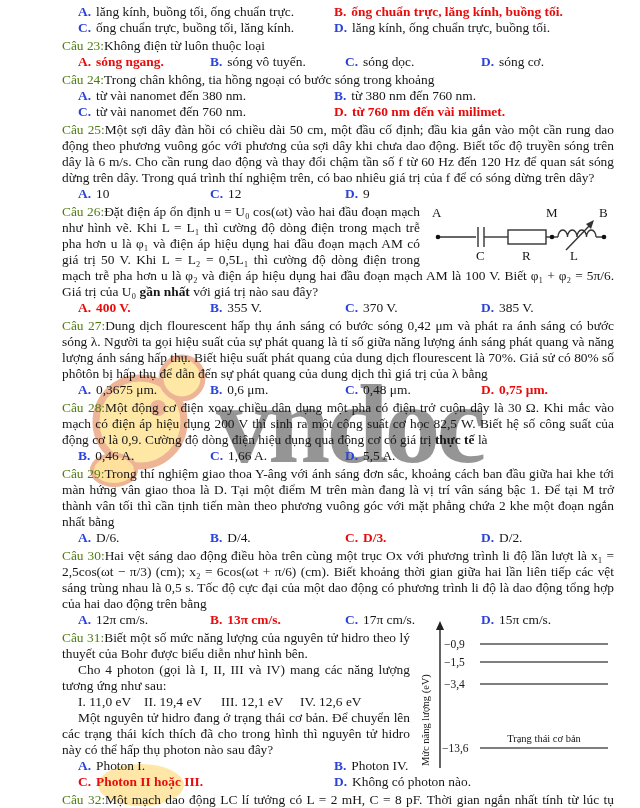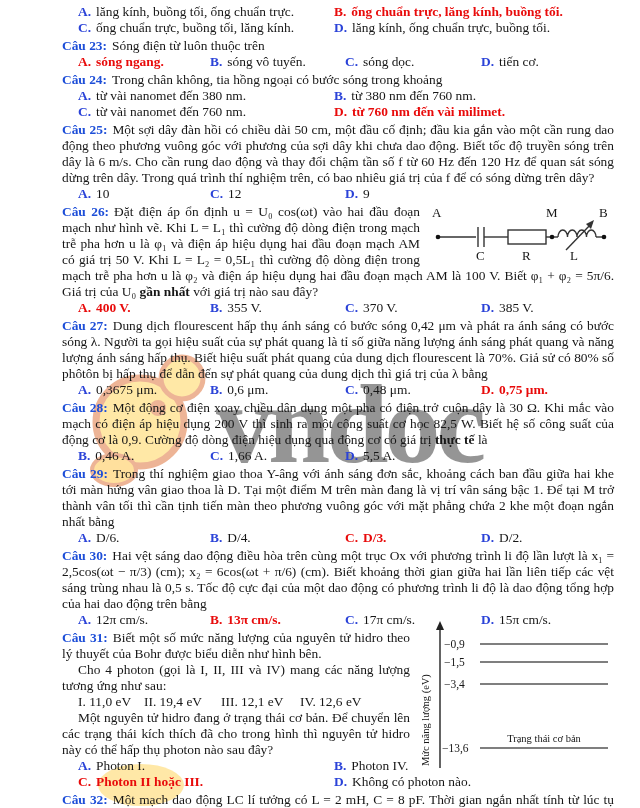--- a/index.html
+++ b/index.html
@@ -3,21 +3,21 @@
 <meta charset="utf-8">
 <style>
   html,body{margin:0;padding:0;background:#fff;}
   body{width:640px;height:808px;font-family:"Liberation Serif","DejaVu Serif",serif;
        font-size:13.4px;line-height:16px;color:#161616;}
   .page{position:relative;width:640px;height:808px;box-sizing:border-box;
         padding:4px 26px 0 62px;overflow:hidden;}
   .content{position:relative;z-index:1;}
   .q{margin-top:2px;}
   p.body{margin:0;text-align:justify;}
-  .qlabel{font-weight:700;color:#1d4ed8;margin-right:5px;}
+  .qlabel{font-weight:400;color:#4d7c0f;}
   .opts{display:grid;padding-left:16px;font-family:Liberation Serif, serif;}
   .opts4{grid-template-columns:132px 135px 136px 1fr;}
   .opts2{grid-template-columns:256px 1fr;}
   .photons{display:grid;grid-template-columns:66px 77px 79px 1fr;padding-left:16px;}
   .opt{white-space:nowrap;}
   .ol{font-weight:700;color:#2b43d8;margin-right:5px;}
   .opt.correct .ol,.opt.correct .ot{color:#e80b0b;font-weight:700;}
   .b{font-weight:700;}
   .indent{text-indent:16px;}
   .circuit{float:right;width:186px;height:58px;margin:0 0 0 8px;}
@@ -60,26 +60,26 @@
         <div class="opt">
           <span class="ol">C.</span><span class="ot">ống chuẩn trực, buồng tối, lăng kính.</span>
         </div>
         <div class="opt">
           <span class="ol">D.</span><span class="ot">lăng kính, ống chuẩn trực, buồng tối.</span>
         </div>
       </div>
     </div>
 
     <div class="q">
-      <p class="body"><span class="qlabel">Câu 23:</span><span class="qt">Sóng điện từ luôn thuộc trên</span></p>
+      <p class="body"><span class="qlabel">Câu 23:</span><span class="qt">Không điện từ luôn thuộc loại</span></p>
       <div class="opts opts4">
         <div class="opt correct"><span class="ol">A.</span><span class="ot">sóng ngang.</span></div>
         <div class="opt"><span class="ol">B.</span><span class="ot">sóng vô tuyến.</span></div>
         <div class="opt"><span class="ol">C.</span><span class="ot">sóng dọc.</span></div>
-        <div class="opt"><span class="ol">D.</span><span class="ot">tiến cơ.</span></div>
+        <div class="opt"><span class="ol">D.</span><span class="ot">sóng cơ.</span></div>
       </div>
     </div>
 
     <div class="q">
       <p class="body"><span class="qlabel">Câu 24:</span><span class="qt">Trong chân không, tia hồng ngoại có bước sóng trong khoảng</span></p>
       <div class="opts opts2">
         <div class="opt"><span class="ol">A.</span><span class="ot">từ vài nanomet đến 380 nm.</span></div>
         <div class="opt"><span class="ol">B.</span><span class="ot">từ 380 nm đến 760 nm.</span></div>
       </div>
       <div class="opts opts2">

